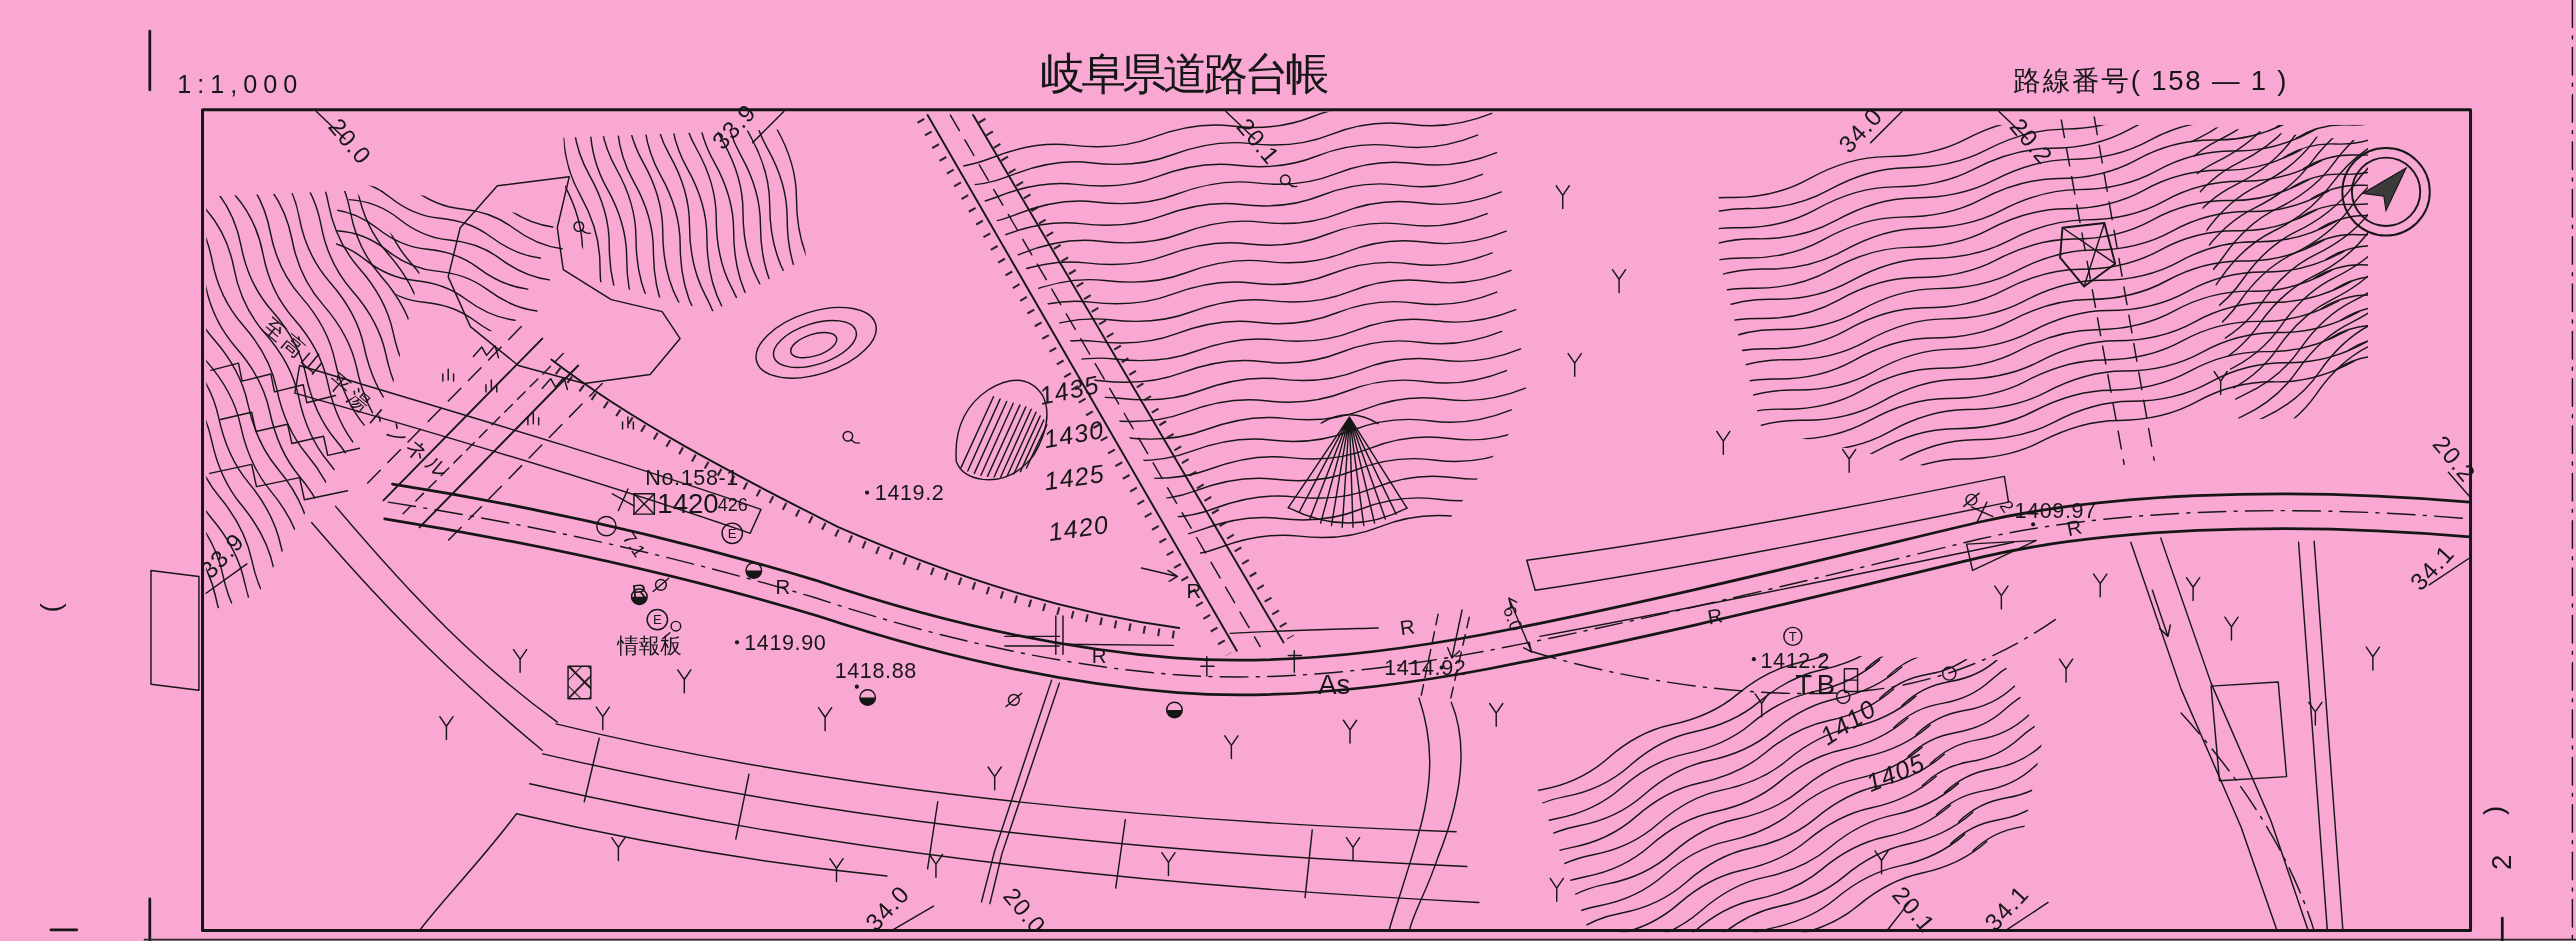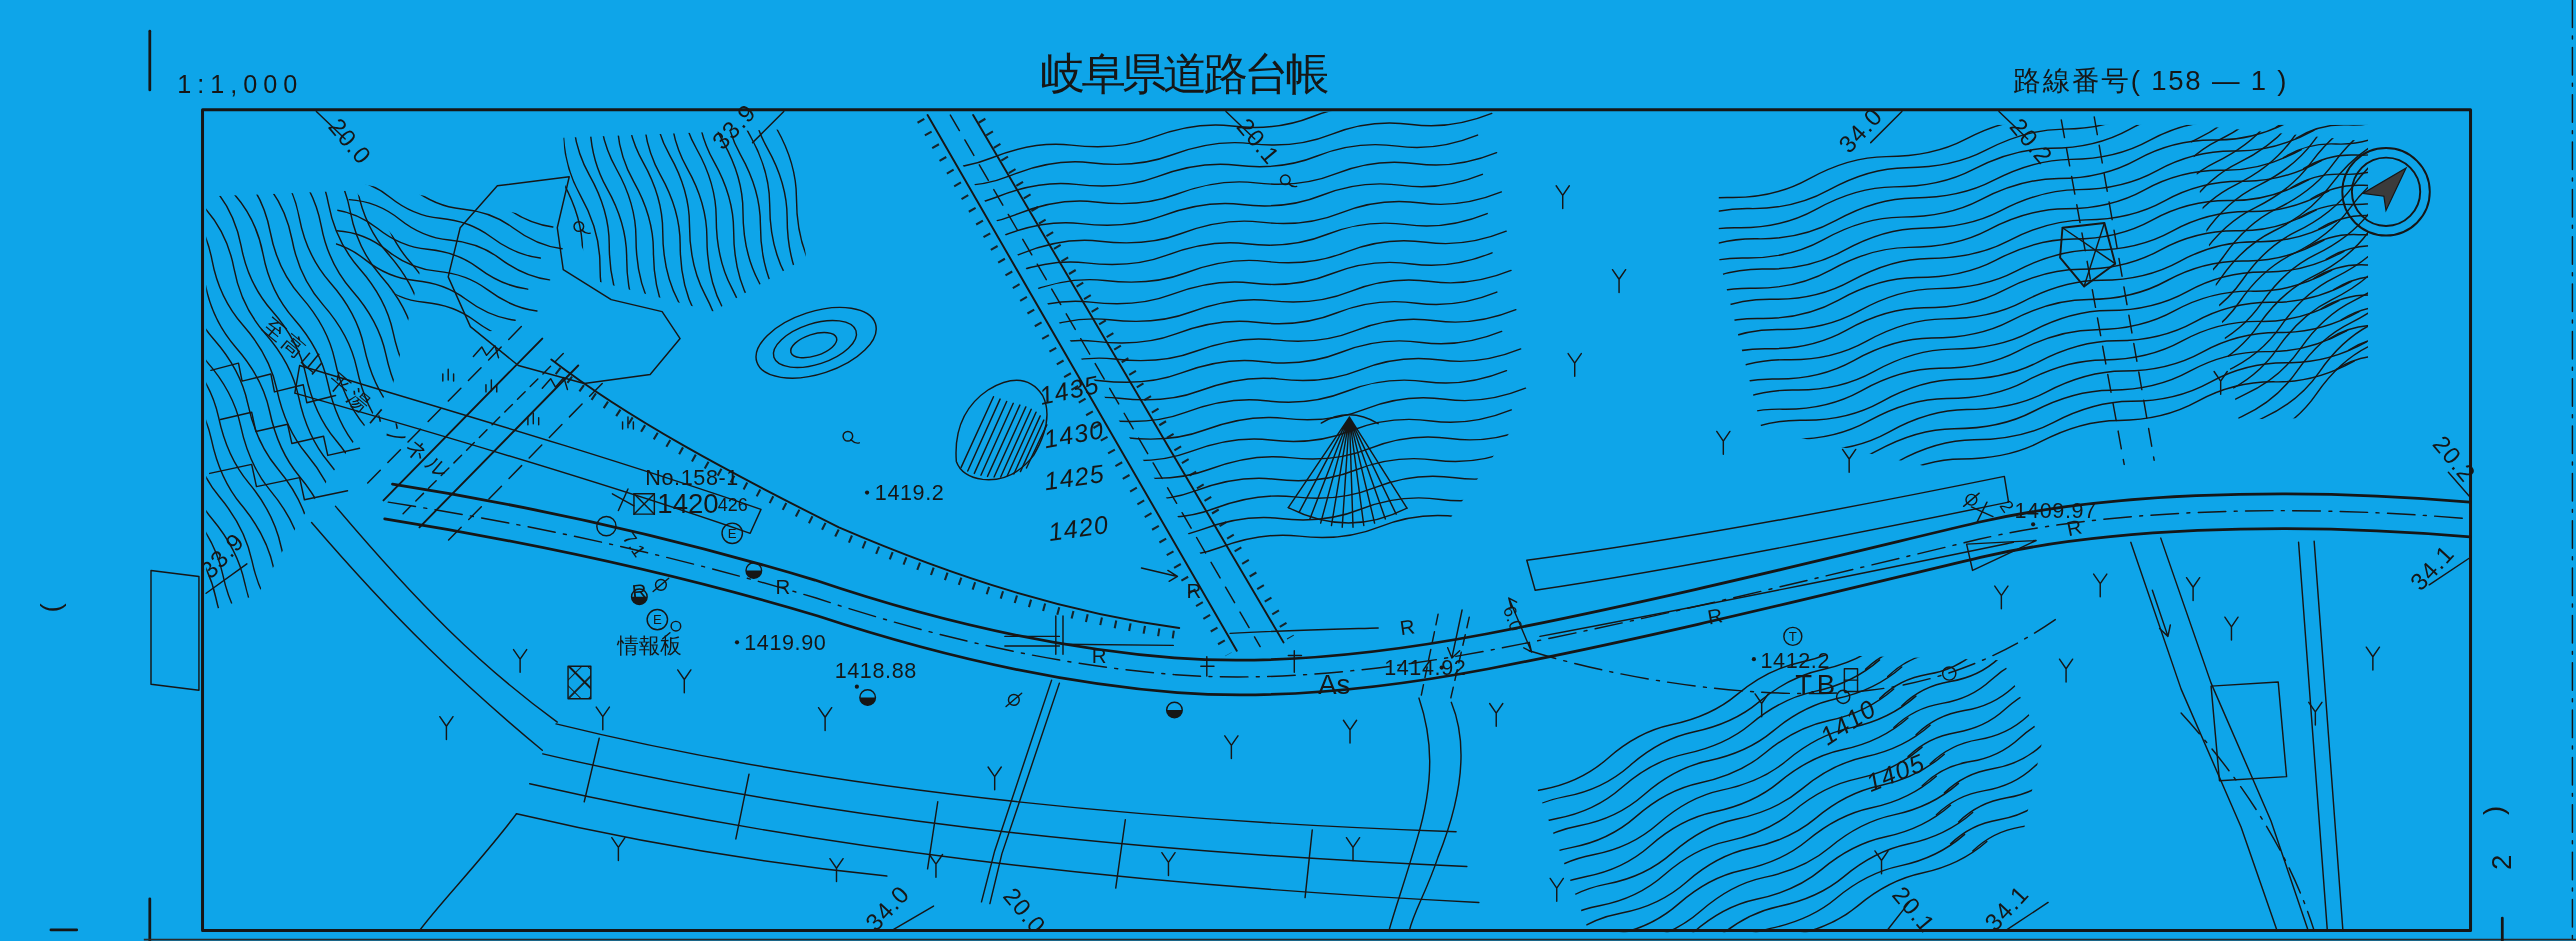--- a/index.html
+++ b/index.html
@@ -1,16 +1,16 @@
 <!DOCTYPE html>
 <html style="font-size:9.6px"><head>
 <meta charset="utf-8">
 <style>
   html,body{margin:0;padding:0;background:#e8e8e4;}
-  #page{position:relative;width:2576px;height:942px;background:#0ea5e9;overflow:hidden;}
+  #page{position:relative;width:2576px;height:942px;background:#f9a8d4;overflow:hidden;}
   svg{position:absolute;left:0;top:0;}
   svg text{font-family:"Liberation Sans","DejaVu Sans",sans-serif;fill:#161616;}
   .ink{stroke:#161616;fill:none;stroke-width:3.2;stroke-linecap:round;stroke-linejoin:round;}
   .thin{stroke-width:2.4;}
   .thick{stroke-width:4.6;}
   .frame{stroke-width:5;}
   .dashdot{stroke-dasharray:46 14 5 14;}
   .dash{stroke-dasharray:30 18;}
   .dashsm{stroke-dasharray:18 12;}
   .teeth{stroke-width:13;stroke-dasharray:3.5 21;stroke-linecap:butt;opacity:.9;}

